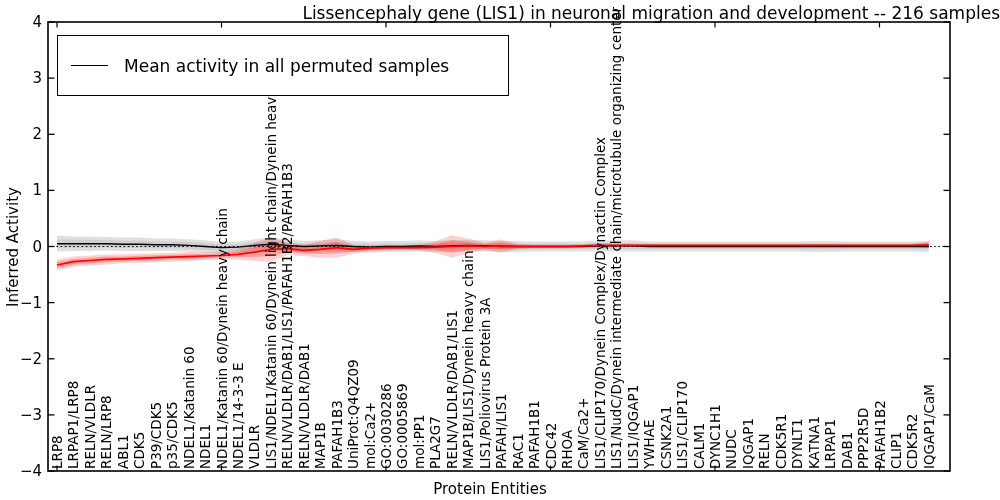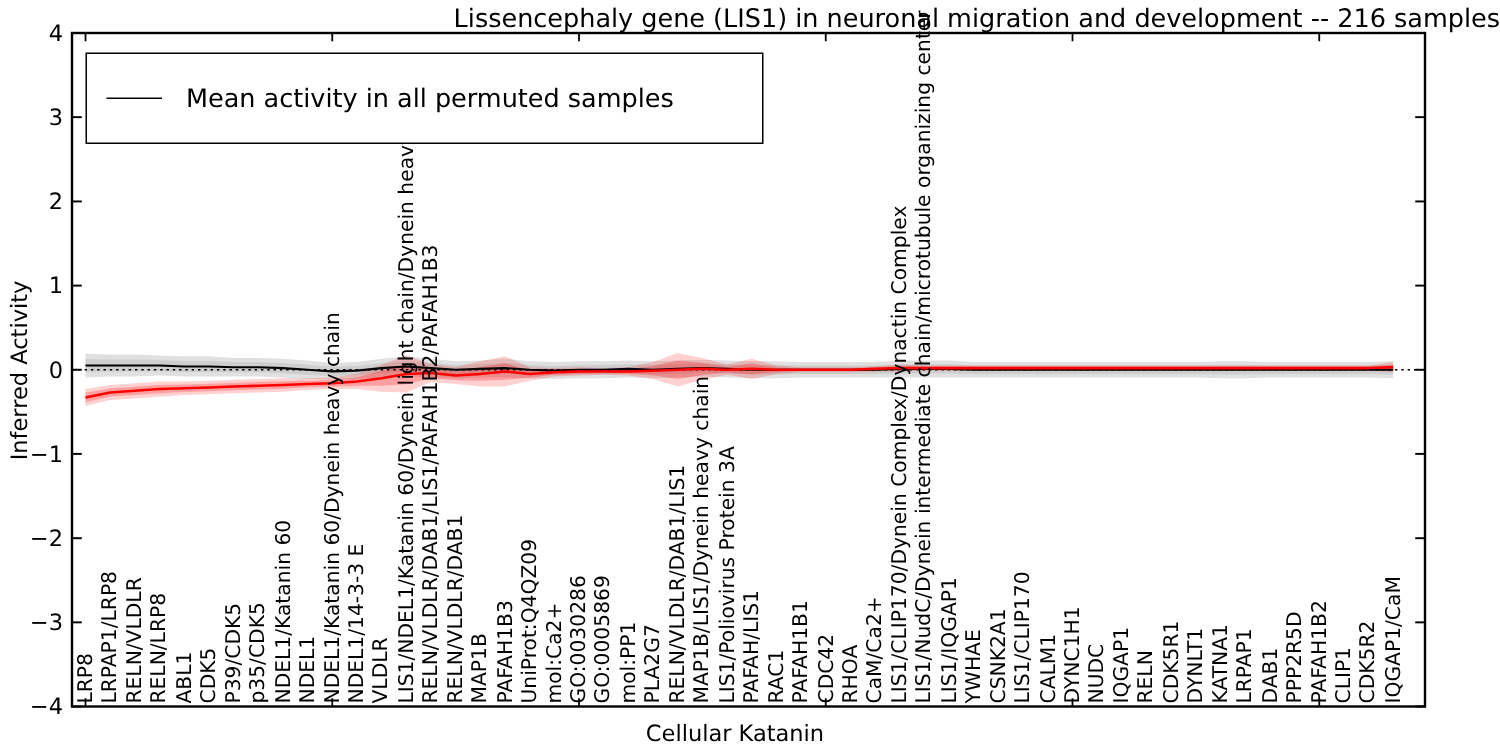--- a/index.html
+++ b/index.html
@@ -78,21 +78,21 @@
       <line x1="550.5" y1="465.5" x2="550.5" y2="471" stroke="#000" stroke-width="1.2"></line>
       <line x1="715.0" y1="22" x2="715.0" y2="27.5" stroke="#000" stroke-width="1.2"></line>
       <line x1="715.0" y1="465.5" x2="715.0" y2="471" stroke="#000" stroke-width="1.2"></line>
       <line x1="879.5" y1="22" x2="879.5" y2="27.5" stroke="#000" stroke-width="1.2"></line>
       <line x1="879.5" y1="465.5" x2="879.5" y2="471" stroke="#000" stroke-width="1.2"></line>
     </svg>
 
   <div class="title">Lissencephaly gene (LIS1) in neuronal migration and development -- 216 samples</div>
 
   <div class="ylabel">Inferred Activity</div>
-  <div class="xlabel">Cellular Katanin</div>
+  <div class="xlabel">Protein Entities</div>
 
   <div class="yticklabels" id="yticklabels">
       <span style="top: 12px;">4</span>
       <span style="top: 68.125px;">3</span>
       <span style="top: 124.25px;">2</span>
       <span style="top: 180.375px;">1</span>
       <span style="top: 236.5px;">0</span>
       <span style="top: 292.625px;">−1</span>
       <span style="top: 348.75px;">−2</span>
       <span style="top: 404.875px;">−3</span>

